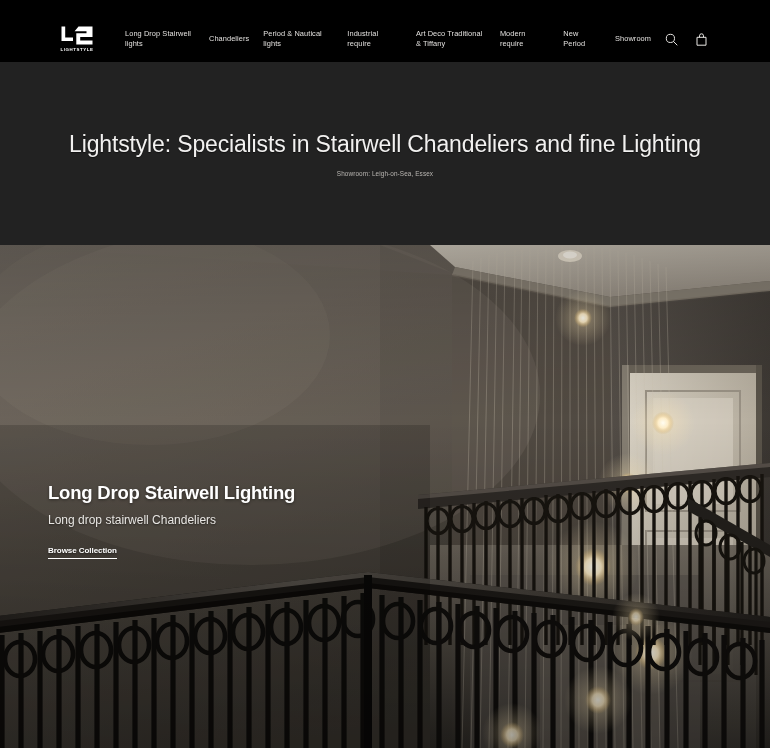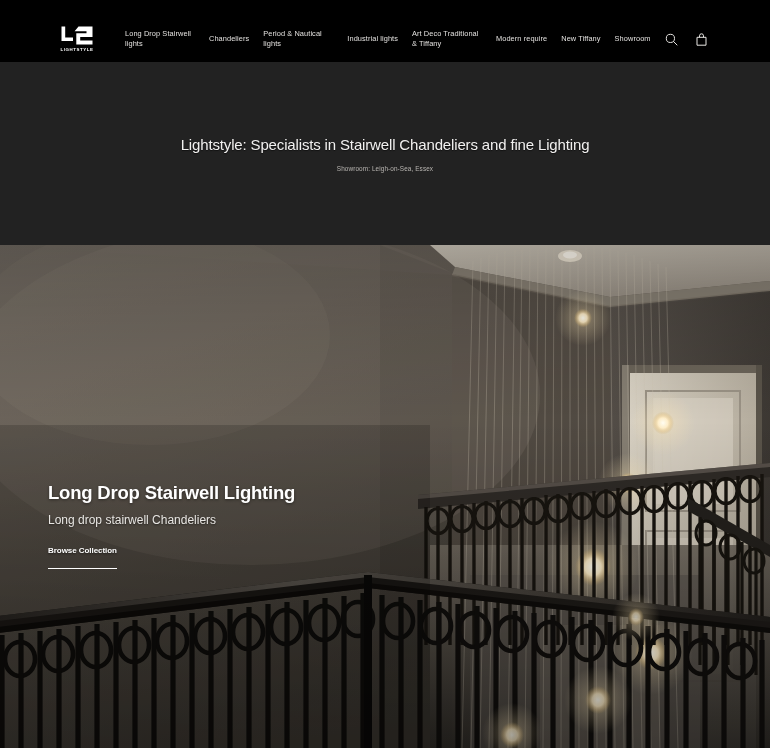--- a/index.html
+++ b/index.html
@@ -56,21 +56,21 @@
   
   .banner {
     position:absolute; top:62px; left:0;
     width:770px; height:183px;
     background:#222222;
     display:flex; flex-direction:column;
     align-items:center; justify-content:center;
   }
   .banner-title {
     color:#f2f1f0;
-    font-size:15px;
+    font-size:23px;
     font-weight:400;
     letter-spacing:-0.15px;
     text-align:center;
     white-space:nowrap;
     text-shadow:0 1px 1px rgba(0,0,0,.5);
   }
   .banner-sub {
     color:#b9b6b2;
     font-size:6.4px;
     letter-spacing:0.1px;
@@ -107,21 +107,21 @@
     margin-top:12px;
     text-shadow:0 1px 2px rgba(0,0,0,.5);
   }
   .hero-cta {
     display:inline-block;
     margin-top:20px;
     color:#ffffff;
     font-size:8px;
     font-weight:700;
     letter-spacing:-0.05px;
-    padding-bottom:13px;
+    padding-bottom:3px;
     border-bottom:1.3px solid #ffffff;
     cursor:pointer;
     text-shadow:0 1px 2px rgba(0,0,0,.5);
   }
 </style>
 </head>
 <body>
 
 <div class="page">
 
@@ -132,24 +132,24 @@
         <path d="M1.5 1.5 L1.5 16 L13 16 L13 12.5 L5.2 12.5 L5.2 1.5 Z" fill="#ffffff"></path>
         <path d="M32.5 1.5 L18.5 1.5 L14.6 6.2 L26.5 6.2 L26.5 8.3 L16.3 8.3 L16.3 19.4 L32.5 19.4 L32.5 15.6 L20.2 15.6 L20.2 12.1 L32.5 12.1 Z" fill="#ffffff"></path>
       </svg>
       <span class="logo-word">LIGHTSTYLE</span>
     </div>
 
     <nav class="nav">
       <div class="nav-item">Long Drop Stairwell lights</div>
       <div class="nav-item">Chandeliers</div>
       <div class="nav-item">Period &amp; Nautical lights</div>
-      <div class="nav-item">Industrial lights</div>
+      <div class="nav-item">Industrial require</div>
       <div class="nav-item">Art Deco Traditional &amp; Tiffany</div>
       <div class="nav-item">Modern require</div>
-      <div class="nav-item">New Tiffany</div>
+      <div class="nav-item">New Period</div>
       <div class="nav-item">Showroom</div>
     </nav>
 
     <div class="nav-icons">
       <div class="icon-btn">
         <svg width="13" height="13" viewBox="0 0 13 13">
           <circle cx="5.4" cy="5.4" r="4.1" fill="none" stroke="#e8e6e3" stroke-width="1"></circle>
           <line x1="8.5" y1="8.5" x2="12" y2="12" stroke="#e8e6e3" stroke-width="1" stroke-linecap="round"></line>
         </svg>
       </div>

